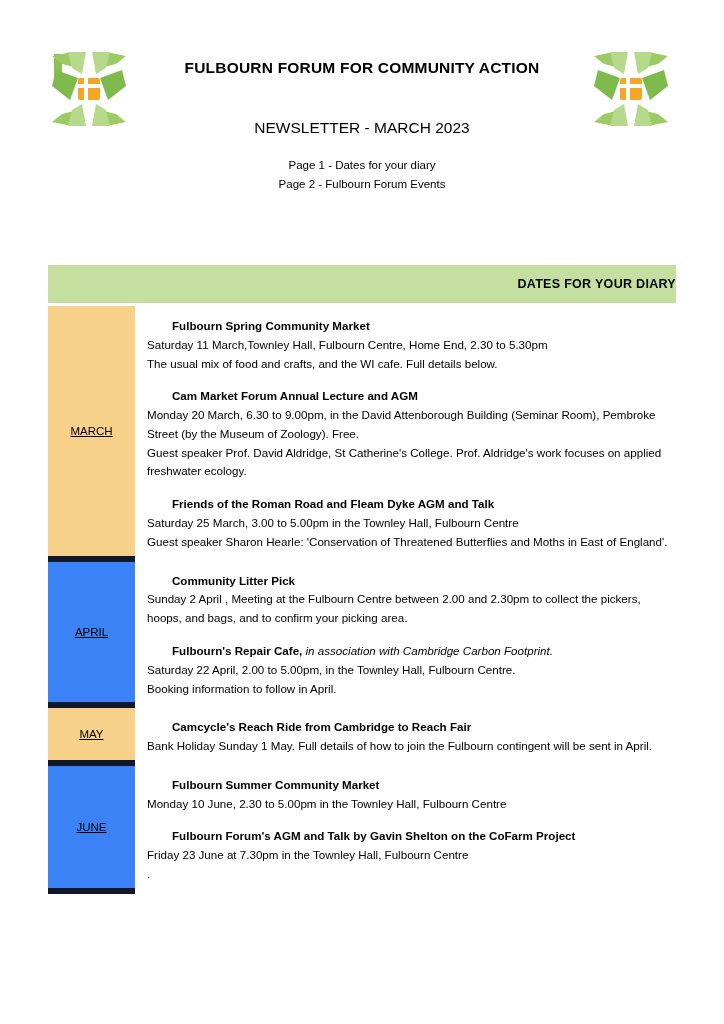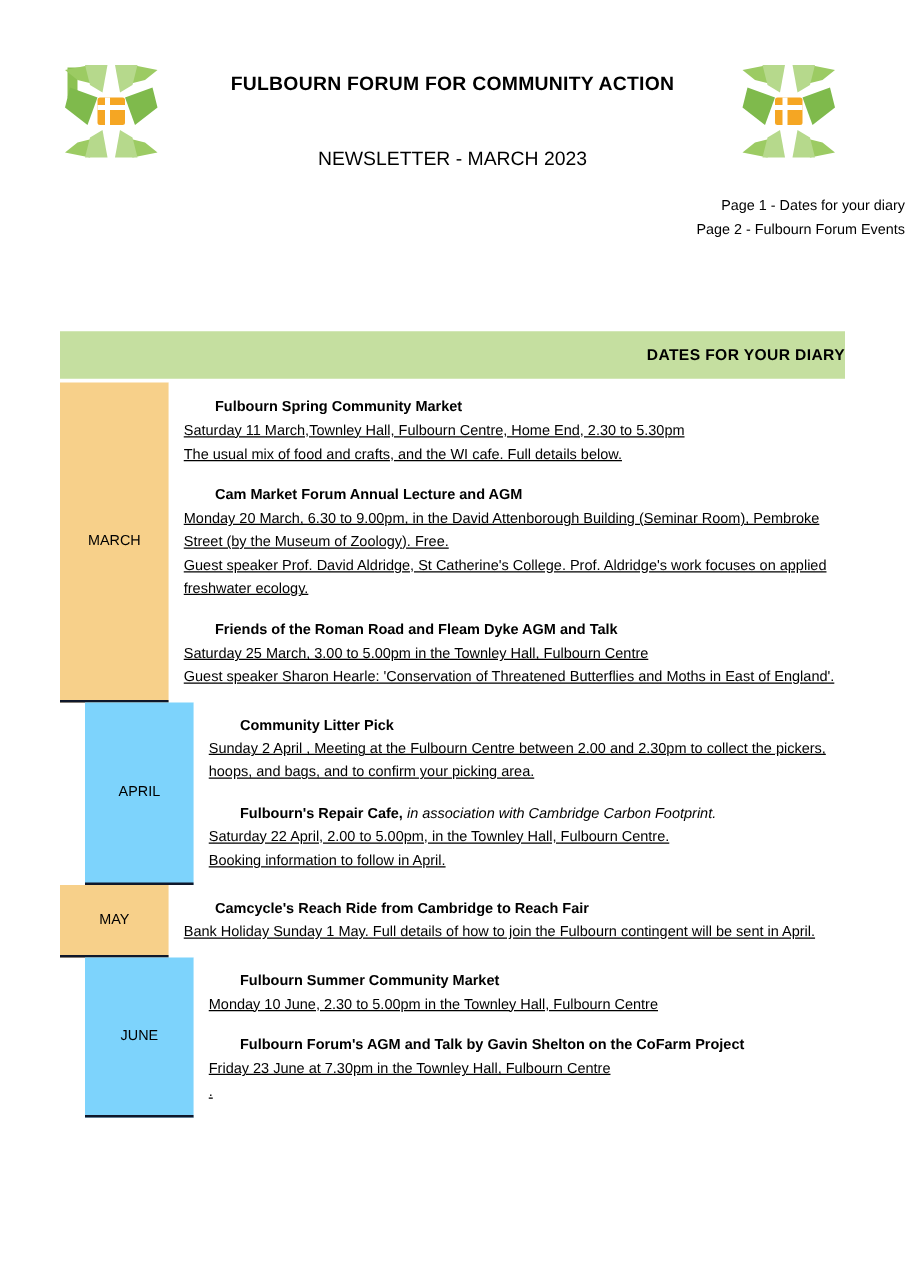--- a/index.html
+++ b/index.html
@@ -57,21 +57,21 @@
     margin-top: 40px;
     line-height: 1.3;
   }
 
   .contents {
     margin-top: 6px;
     text-align: center;
     font-size: 11.5px;
     line-height: 1.62;
   }
-  .contents div { white-space: nowrap; text-align: right; }
+  .contents div { white-space: nowrap; }
 
   
   .table-wrap {
     position: absolute;
     left: 48px;
     top: 265px;
     width: 628px;
   }
   .banner {
     background: #c5dfa0;
@@ -91,25 +91,26 @@
     align-items: stretch;
   }
   .month-cell {
     width: 87px;
     flex: 0 0 87px;
     display: flex;
     align-items: center;
     justify-content: center;
     font-size: 11.5px;
     text-align: center;
-    border-bottom: 2px solid #0f172a;
+    border-bottom: 6px solid #0f172a;
     box-sizing: border-box;
+    text-decoration: underline;
   }
   .month-cell.orange { background: #f7d08a; }
-  .month-cell.green  { background: #7dd3fc; margin-left: 20px; }
+  .month-cell.green  { background: #3b82f6; }
 
   .events-cell {
     flex: 1 1 auto;
     padding: 0 0 0 12px;
     box-sizing: border-box;
     background: #ffffff;
   }
   .event {
     margin-bottom: 14px;
   }
@@ -120,21 +121,20 @@
     line-height: 1.62;
     margin-left: 25px;
   }
   .event-title .ital {
     font-style: italic;
     font-weight: normal;
   }
   .event-body {
     font-size: 11.6px;
     line-height: 1.62;
-    text-decoration: underline;
   }
   .row-march .events-cell { padding-top: 11px; padding-bottom: 10px; }
   .row-april .events-cell { padding-top: 10px; padding-bottom: 10px; }
   .row-may .events-cell   { padding-top: 10px; padding-bottom: 10px; }
   .row-june .events-cell  { padding-top: 10px; padding-bottom: 10px; }
 </style>
 </head>
 <body>
 
 <div class="page">

